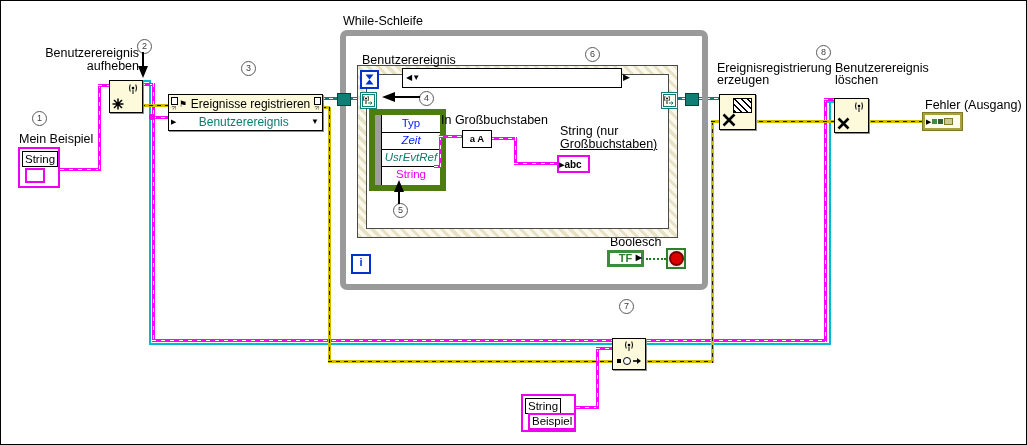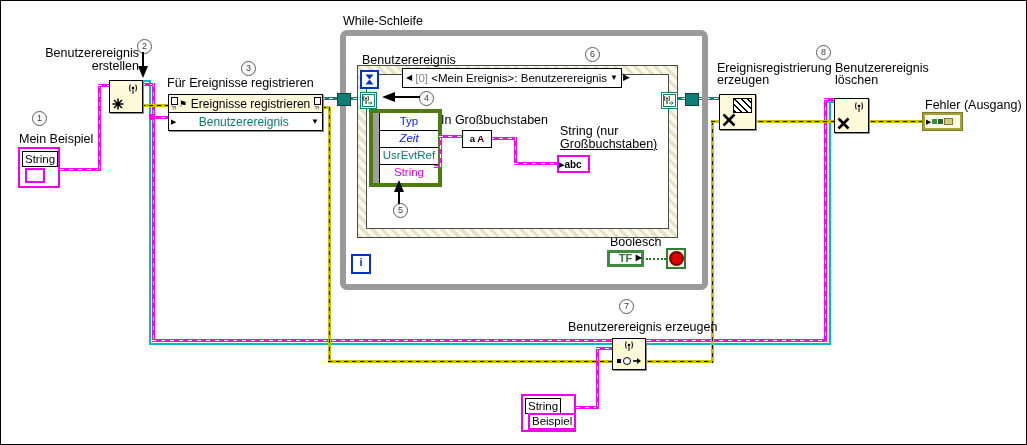--- a/index.html
+++ b/index.html
@@ -47,21 +47,21 @@
       background:repeating-linear-gradient(45deg,#E7E2C6 0 3px,#FBF9EC 3px 7px);}
   .estruct-inner{position:absolute;left:8px;top:8px;right:8px;bottom:8px;background:#fff;
       border:1px solid #4a4a4a;}
   .selector{position:absolute;background:#fff;border:1px solid #000;display:flex;
       align-items:center;font-size:11.5px;}
   .tri{font-size:8px;line-height:1;color:#000;}
   .tunnel{position:absolute;width:12px;height:11px;background:#0F7E74;border:1px solid #05423E;}
   .dynterm{position:absolute;width:15px;height:15px;background:#FCFCF0;border:1px solid #0F7E74;
       box-shadow:inset 0 0 0 1px #fff, inset 0 0 0 2px #0F7E74;}
   
-  .edn{position:absolute;background:#fff;border:4px solid #4d7c0f;}
+  .edn{position:absolute;background:#fff;border:6px solid #4d7c0f;}
   .edn-strip{position:absolute;left:0;top:0;bottom:0;width:6px;background:#9E9E9E;border-right:1px solid #000;}
   .edn-row{position:absolute;left:7px;right:0;height:17px;border-bottom:1px solid #000;
       font-size:11.5px;text-align:center;line-height:16px;}
   
   .strctl{position:absolute;border:2px solid #F000F0;background:#fff;}
   .strctl .tlabel{position:absolute;background:#fff;border:1px solid #000;font-size:11.5px;
       padding:0 2px;line-height:14px;}
   .strctl .tvalue{position:absolute;border:2px solid #F000F0;background:#fff;font-size:11.5px;
       line-height:13px;padding:0 2px;}
   .abcind{position:absolute;border:2px solid #F000F0;background:#fff;display:flex;align-items:center;
@@ -142,24 +142,20 @@
   </div>
 
   <div class="estruct" style="left:356px;top:64px;width:319px;height:171px;">
     <div class="estruct-inner"></div>
   </div>
 
   <div class="lbl" style="left:361px;top:53px;">Benutzerereignis</div>
 
   <div class="selector" style="left:401px;top:67px;width:218px;height:18px;">
     <span class="tri" style="margin-left:3px;">◀</span>
-    <span style="flex:1;text-align:center;">
-      <span style="color:#8a8a8a;">[0]</span>
-      <span>&lt;Mein Ereignis&gt;: Benutzerereignis</span>
-    </span>
     <span class="tri" style="margin-right:3px;">▼</span>
   </div>
   <span class="tri" style="position:absolute;left:622px;top:72px;font-size:9px;">▶</span>
 
   <div class="toterm" style="left:359px;top:69px;">
     <svg width="9" height="11" viewBox="0 0 9 11">
       <polygon points="0.5,0.5 8.5,0.5 4.5,5.5" fill="#0033CC"></polygon>
       <polygon points="0.5,10.5 8.5,10.5 4.5,5.5" fill="#0033CC"></polygon>
     </svg>
   </div>
@@ -178,21 +174,21 @@
       <path d="M2 6 Q1 3.5 2 1 M6 1 Q7 3.5 6 6" stroke="#000" stroke-width="0.8" fill="none"></path>
       <path d="M4 5 V9" stroke="#000" stroke-width="0.9"></path>
       <path d="M6 8 H10 M8.5 6.5 L10 8 L8.5 9.5" stroke="#0F7E74" stroke-width="1" fill="none"></path>
     </svg>
   </div>
 
   <div class="edn" style="left:368px;top:108px;width:65px;height:70px;">
     <div class="edn-strip"></div>
     <div class="edn-row" style="top:0;color:#0019FF;">Typ</div>
     <div class="edn-row" style="top:17px;color:#0019FF;font-style:italic;">Zeit</div>
-    <div class="edn-row" style="top:34px;color:#0D7A6E;">UsrEvtRef</div>
+    <div class="edn-row" style="top:34px;color:#0D7A6E;font-style:italic;">UsrEvtRef</div>
     <div class="edn-row" style="top:51px;color:#F000F0;border-bottom:none;">String</div>
   </div>
 
   <div class="wh" style="left:433px;top:164px;width:8px;"></div>
   <div class="wv" style="left:438px;top:135px;height:32px;"></div>
   <div class="wh" style="left:438px;top:134px;width:24px;"></div>
   <div class="wh" style="left:489px;top:136px;width:27px;"></div>
   <div class="wv" style="left:513px;top:136px;height:28px;"></div>
   <div class="wh" style="left:513px;top:161px;width:45px;"></div>
 
@@ -207,37 +203,36 @@
   </div>
 
   <div class="co" style="left:31px;top:110px;">1</div>
   <div class="lbl" style="left:18px;top:132px;">Mein Beispiel</div>
   <div class="strctl" style="left:17px;top:146px;width:38px;height:37px;">
     <div class="tlabel" style="left:2px;top:2px;">String</div>
     <div class="tvalue" style="left:5px;top:19px;width:12px;height:11px;"></div>
   </div>
 
   <div class="lbl lbl-r" style="left:42px;top:46px;width:96px;">Benutzerereignis</div>
-  <div class="lbl lbl-r" style="left:42px;top:59px;width:96px;">erstellen</div>
+  <div class="lbl lbl-r" style="left:42px;top:59px;width:96px;">aufheben</div>
   <div class="co" style="left:136px;top:38px;">2</div>
   <div class="aline-v" style="left:141px;top:51px;height:14px;"></div>
   <div class="ahead-down" style="left:137px;top:65px;"></div>
   <div class="node" style="left:108px;top:79px;width:32px;height:31px;">
     <svg width="14" height="13" viewBox="0 0 14 13" style="position:absolute;right:2px;top:2px;">
       <circle cx="7" cy="5" r="1.3" fill="#000"></circle>
       <path d="M4.2 8.5 Q2.8 5 4.2 1.5 M9.8 1.5 Q11.2 5 9.8 8.5" stroke="#000" stroke-width="1" fill="none"></path>
       <path d="M7 6.5 V11" stroke="#000" stroke-width="1"></path>
     </svg>
     <svg width="12" height="12" viewBox="0 0 12 12" style="position:absolute;left:2px;bottom:2px;">
       <path d="M6 0.5V11.5 M0.5 6H11.5 M2 2L10 10 M10 2L2 10" stroke="#000" stroke-width="1.5"></path>
     </svg>
   </div>
 
   <div class="co" style="left:240px;top:60px;">3</div>
-  <div class="lbl" style="left:166px;top:76px;">Für Ereignisse registrieren</div>
   <div class="node" style="left:167px;top:93px;width:153px;height:35px;">
     <div style="position:absolute;left:0;top:0;right:0;height:17px;border-bottom:1px solid #000;display:flex;align-items:center;">
       <span class="cicon" style="margin-left:1px;"><span class="pg"></span>?!</span>
       <span style="font-size:9px;margin:0 1px;">⚑</span>
       <span style="flex:1;text-align:center;font-size:12px;">Ereignisse registrieren</span>
       <span class="cicon" style="margin-right:1px;"><span class="pg"></span>?!</span>
     </div>
     <div style="position:absolute;left:0;bottom:0;right:0;height:17px;background:#fff;display:flex;align-items:center;">
       <span class="tri" style="margin-left:2px;font-size:7px;">▶</span>
       <span style="flex:1;text-align:center;font-size:12px;color:#0D7A6E;">Benutzerereignis</span>
@@ -280,21 +275,20 @@
 
   <div class="lbl" style="left:924px;top:98px;">Fehler (Ausgang)</div>
   <div class="errind" style="left:921px;top:111px;width:36px;height:17px;">
     <span class="tri" style="font-size:7px;margin-right:1px;">▶</span>
     <span style="display:inline-block;width:5px;height:5px;background:#3F8E3F;margin-right:1px;"></span>
     <span style="display:inline-block;width:5px;height:5px;background:#2F5E2F;margin-right:1px;"></span>
     <span style="display:inline-block;width:7px;height:5px;background:#CFC98F;border:1px solid #7F7A28;"></span>
   </div>
 
   <div class="co" style="left:618px;top:298px;">7</div>
-  <div class="lbl" style="left:567px;top:320px;">Benutzerereignis erzeugen</div>
   <div class="node" style="left:611px;top:337px;width:32px;height:30px;">
     <svg width="14" height="13" viewBox="0 0 14 13" style="position:absolute;left:9px;top:1px;">
       <circle cx="7" cy="5" r="1.3" fill="#000"></circle>
       <path d="M4.2 8.5 Q2.8 5 4.2 1.5 M9.8 1.5 Q11.2 5 9.8 8.5" stroke="#000" stroke-width="1" fill="none"></path>
       <path d="M7 6.5 V11" stroke="#000" stroke-width="1"></path>
     </svg>
     <div class="glyphrow" style="left:4px;bottom:4px;">
       <span style="display:inline-block;width:4px;height:4px;background:#000;"></span>
       <span style="display:inline-block;width:6px;height:6px;border:1px solid #000;border-radius:50%;background:#fff;"></span>
       <svg width="8" height="8" viewBox="0 0 8 8">

